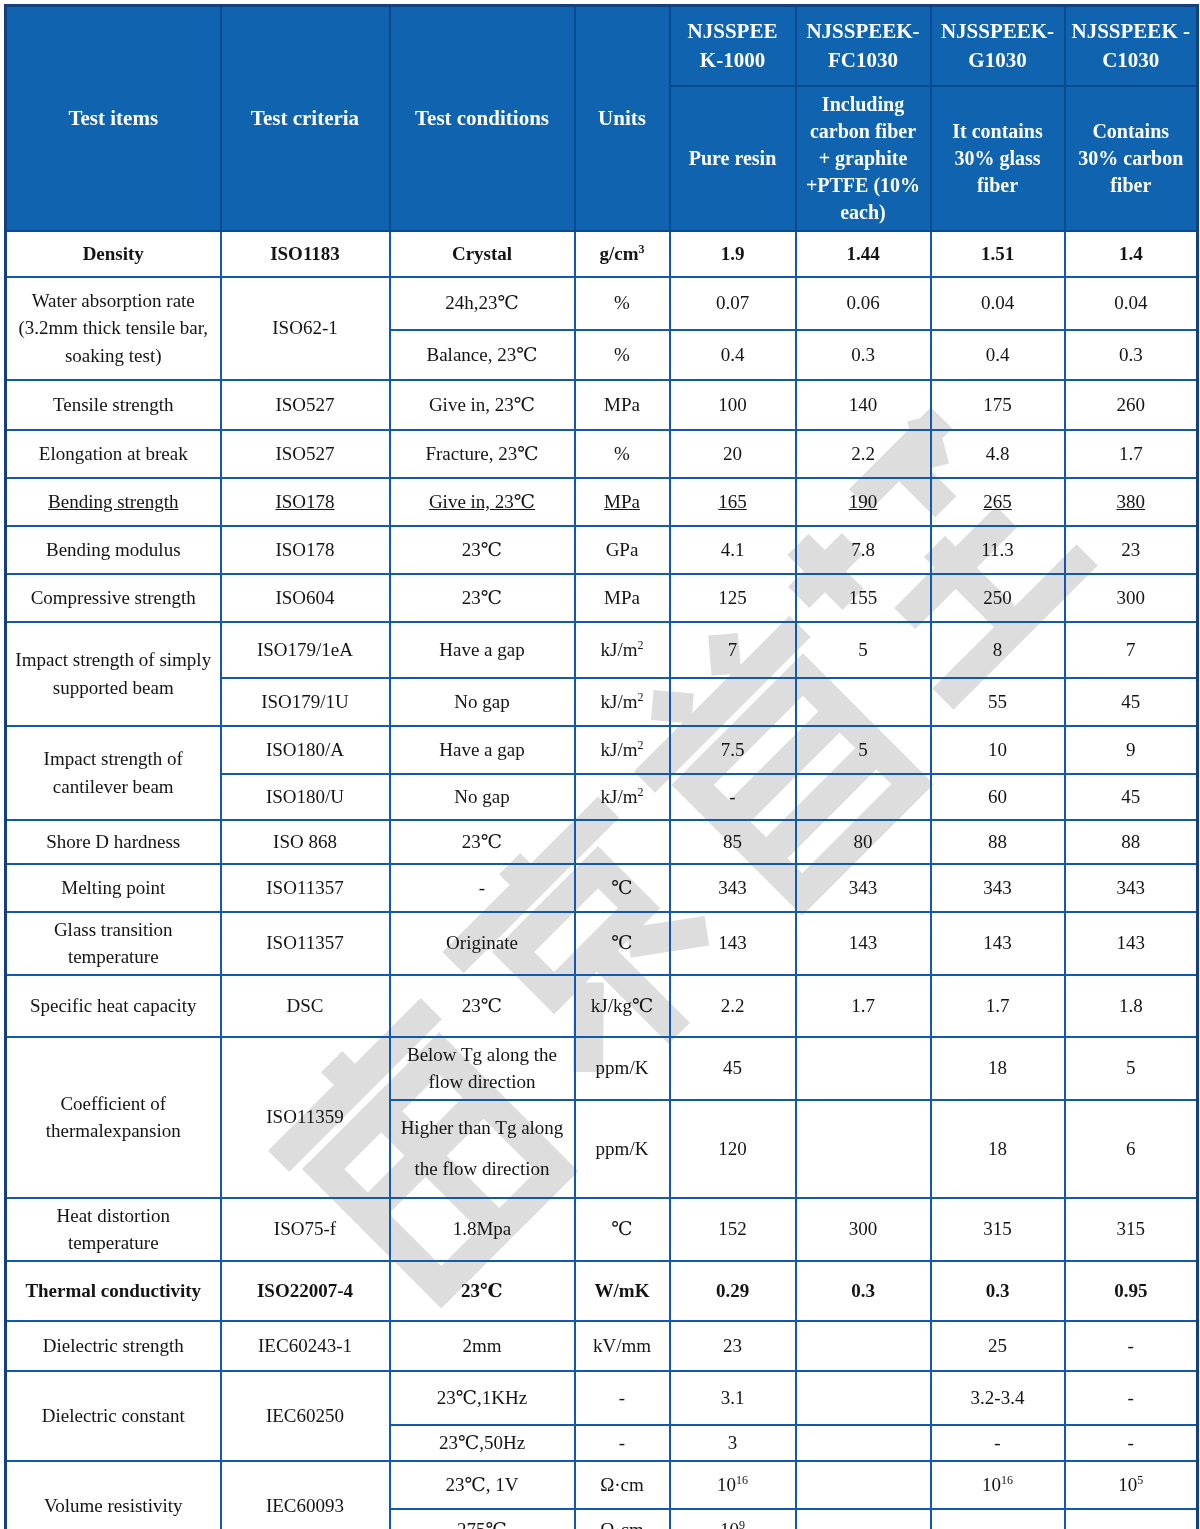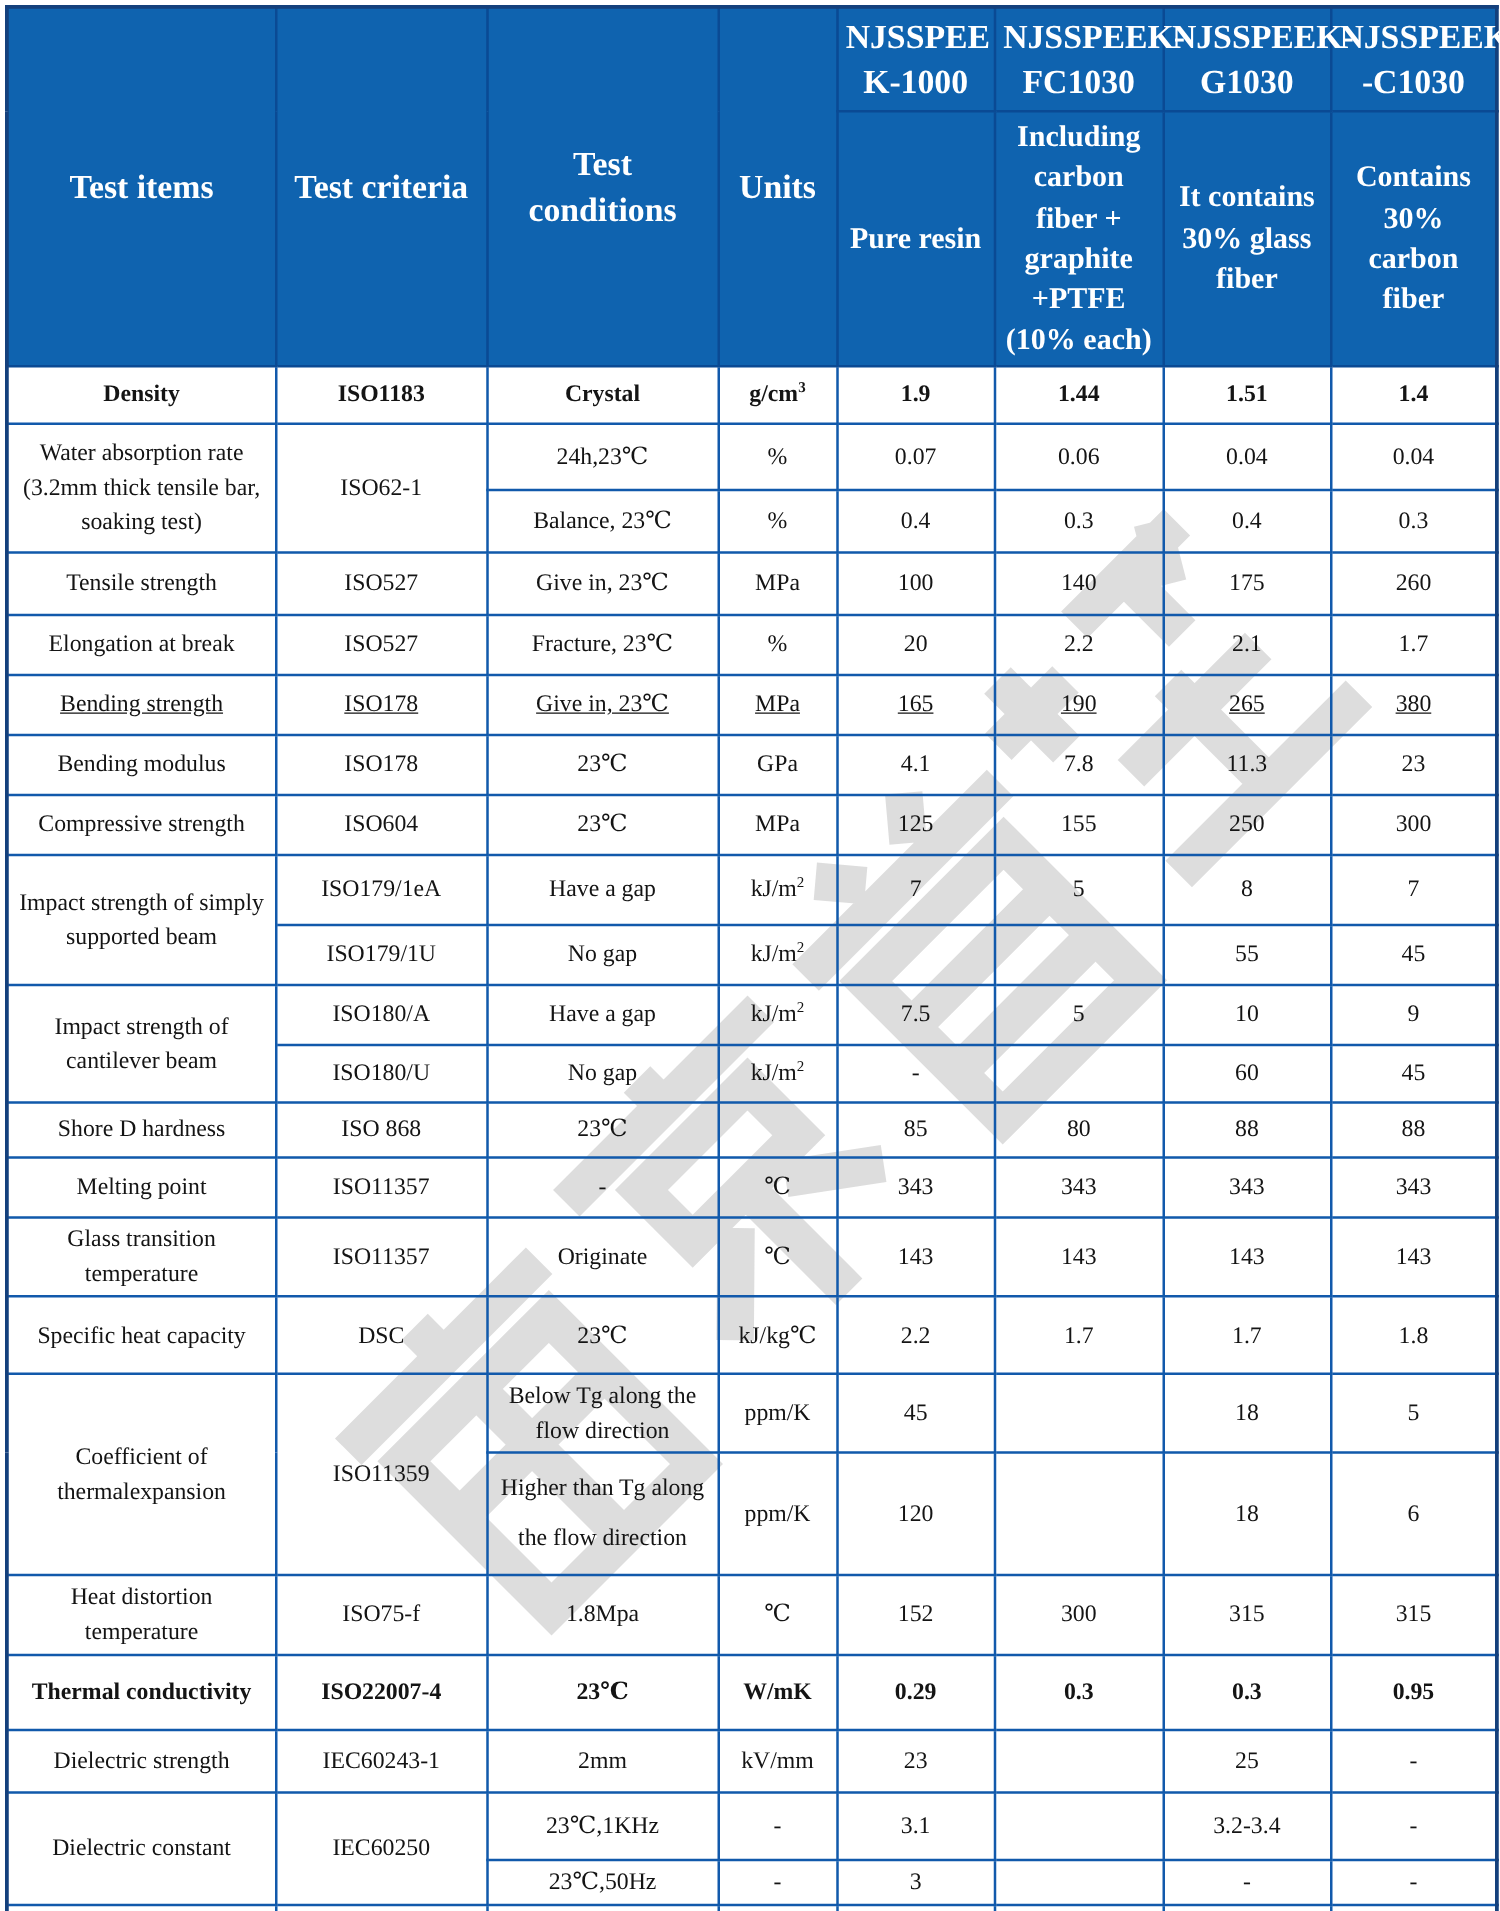--- a/index.html
+++ b/index.html
@@ -26,29 +26,29 @@
     border-collapse:collapse;table-layout:fixed;
     width:1192px;margin:4px;
     border:3px solid var(--outer);
     background:transparent;
   }
   thead th{
     background:var(--header-bg);
     color:var(--header-text);
     border:2px solid var(--header-line);
     font-weight:bold;
-    font-size:27px;
+    font-size:21px;
     line-height:1.35;
     padding:4px 6px;
     text-align:center;
     vertical-align:middle;
   }
   thead tr.hrow1{height:80px;}
   thead tr.hrow2{height:130px;}
-  thead th.hd{font-size:24px;}
+  thead th.hd{font-size:20px;}
   tbody td{
     border:2px solid var(--grid);
     background:transparent;
     font-size:19px;
     text-align:center;
     vertical-align:middle;
     padding:3px 6px;
     line-height:1.45;
   }
   tbody td sup{font-size:12px;line-height:0;}
@@ -145,21 +145,21 @@
           <td>175</td>
           <td>260</td>
         </tr>
         <tr style="height: 48px;">
           <td>Elongation at break</td>
           <td>ISO527</td>
           <td>Fracture, 23℃</td>
           <td>%</td>
           <td>20</td>
           <td>2.2</td>
-          <td>2.1</td>
+          <td>4.8</td>
           <td>1.7</td>
         </tr>
         <tr style="height: 48px; text-decoration: underline;">
           <td>Bending strength</td>
           <td>ISO178</td>
           <td>Give in, 23℃</td>
           <td>MPa</td>
           <td>165</td>
           <td>190</td>
           <td>265</td>

